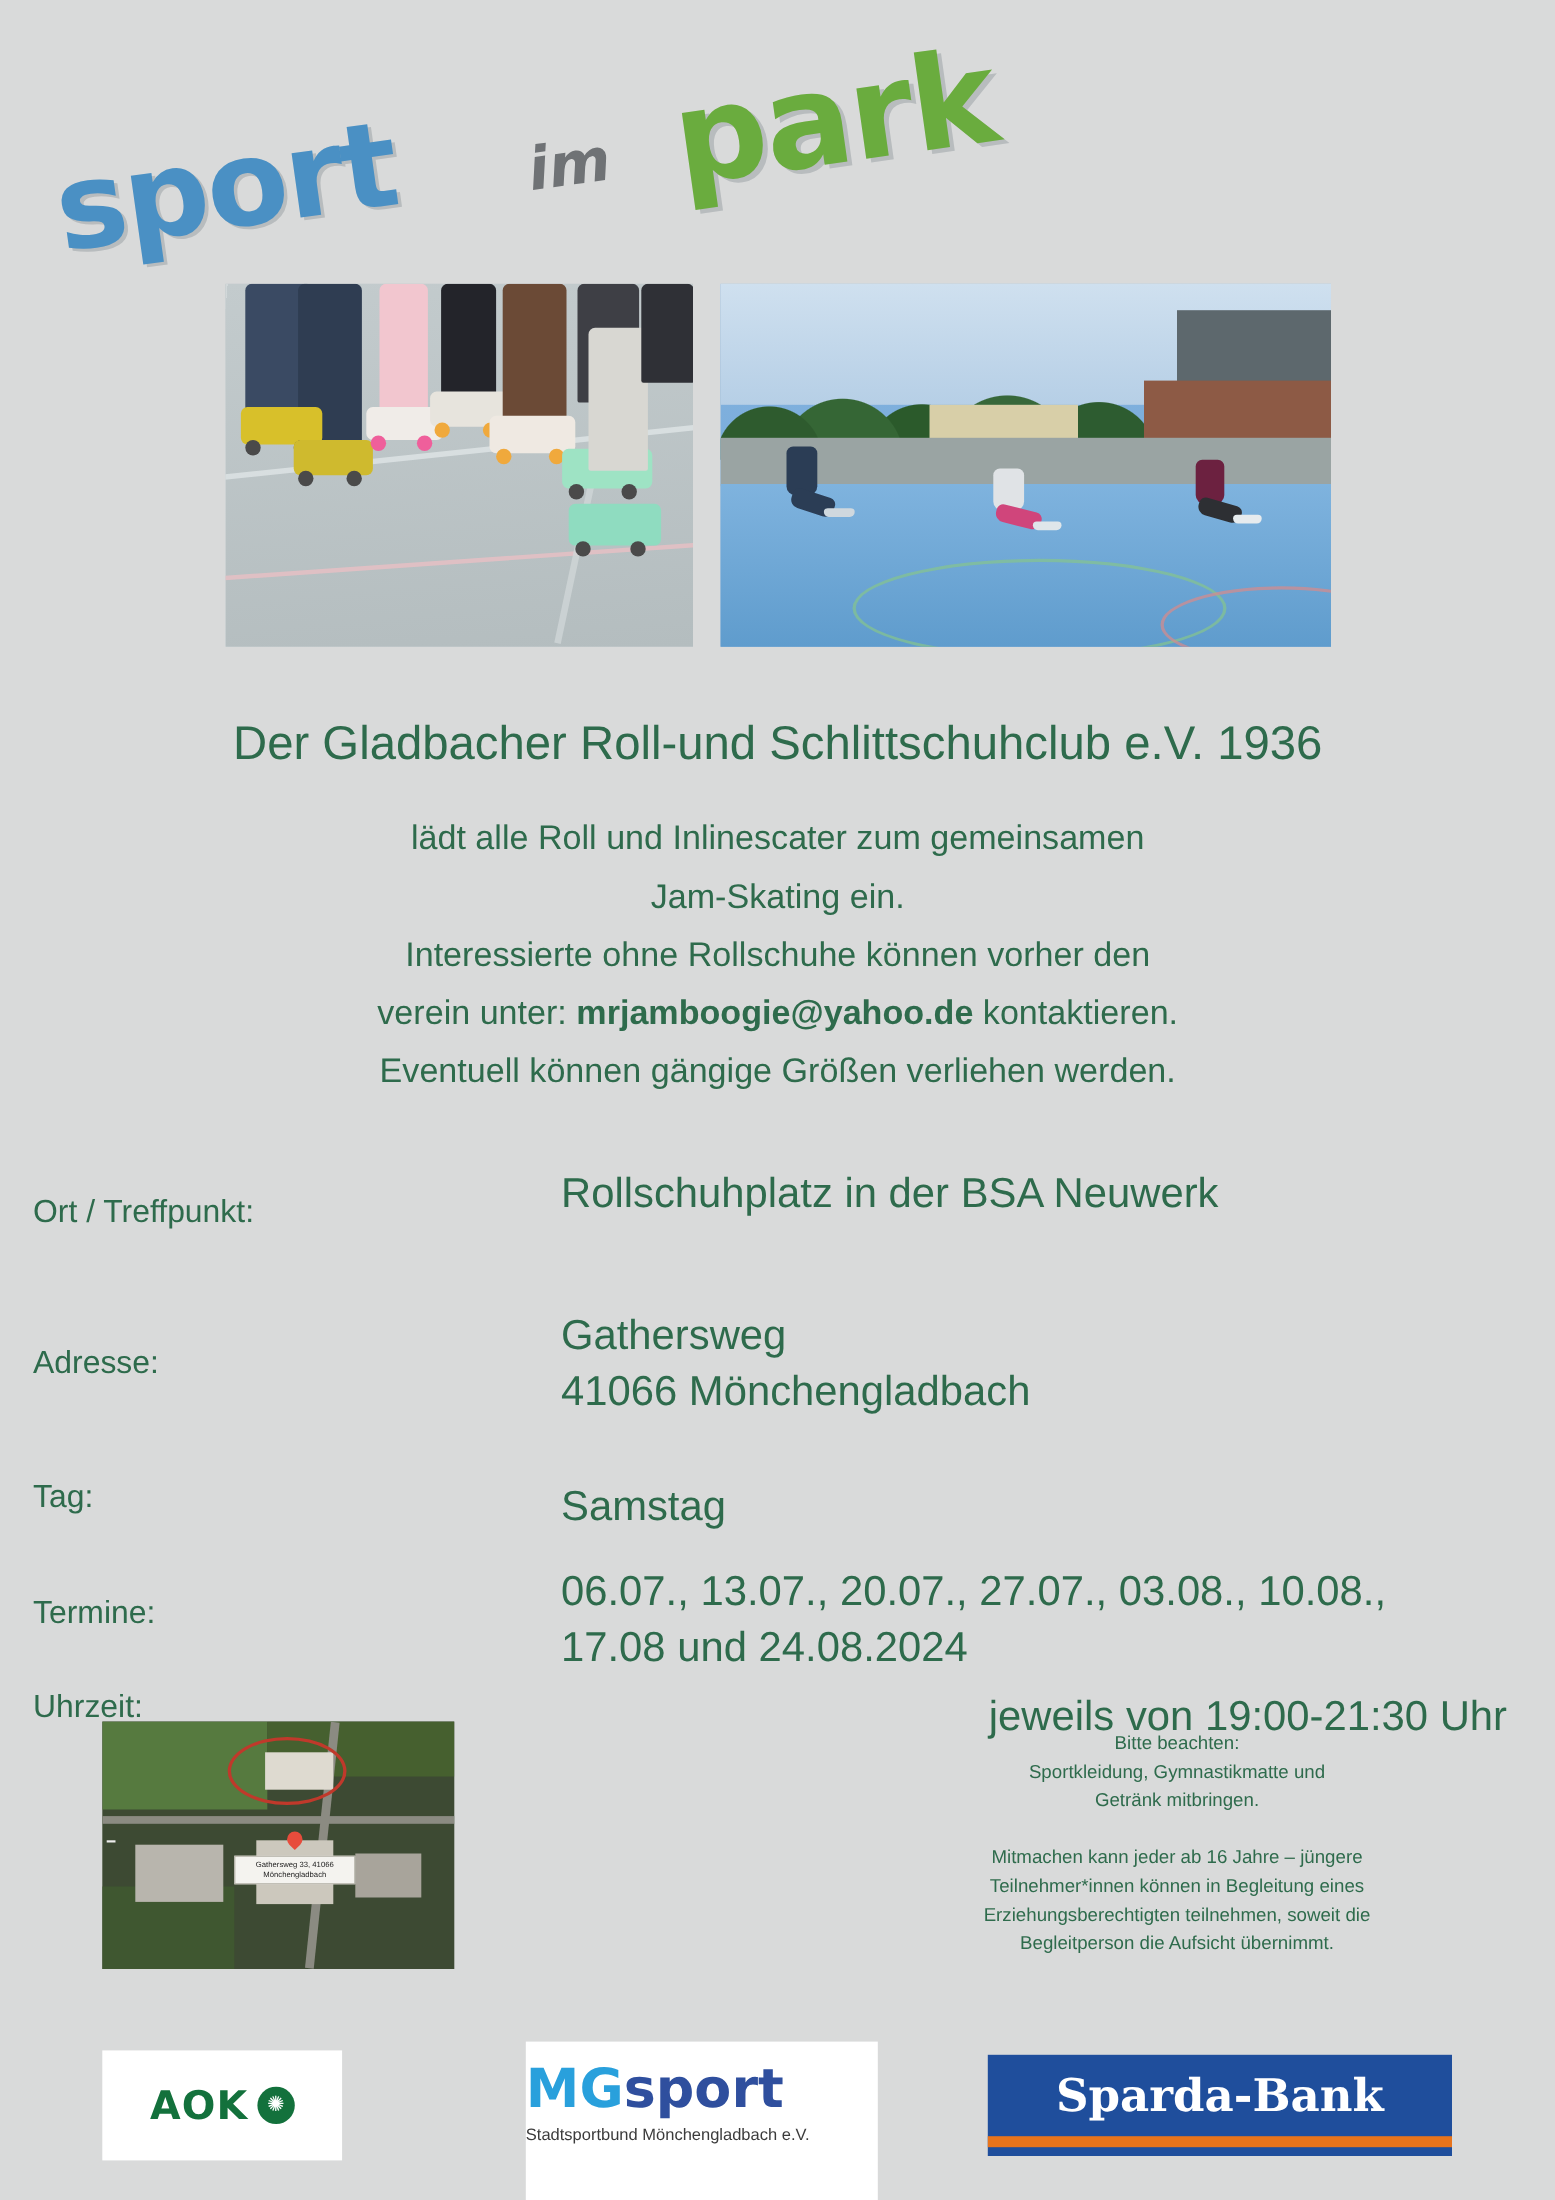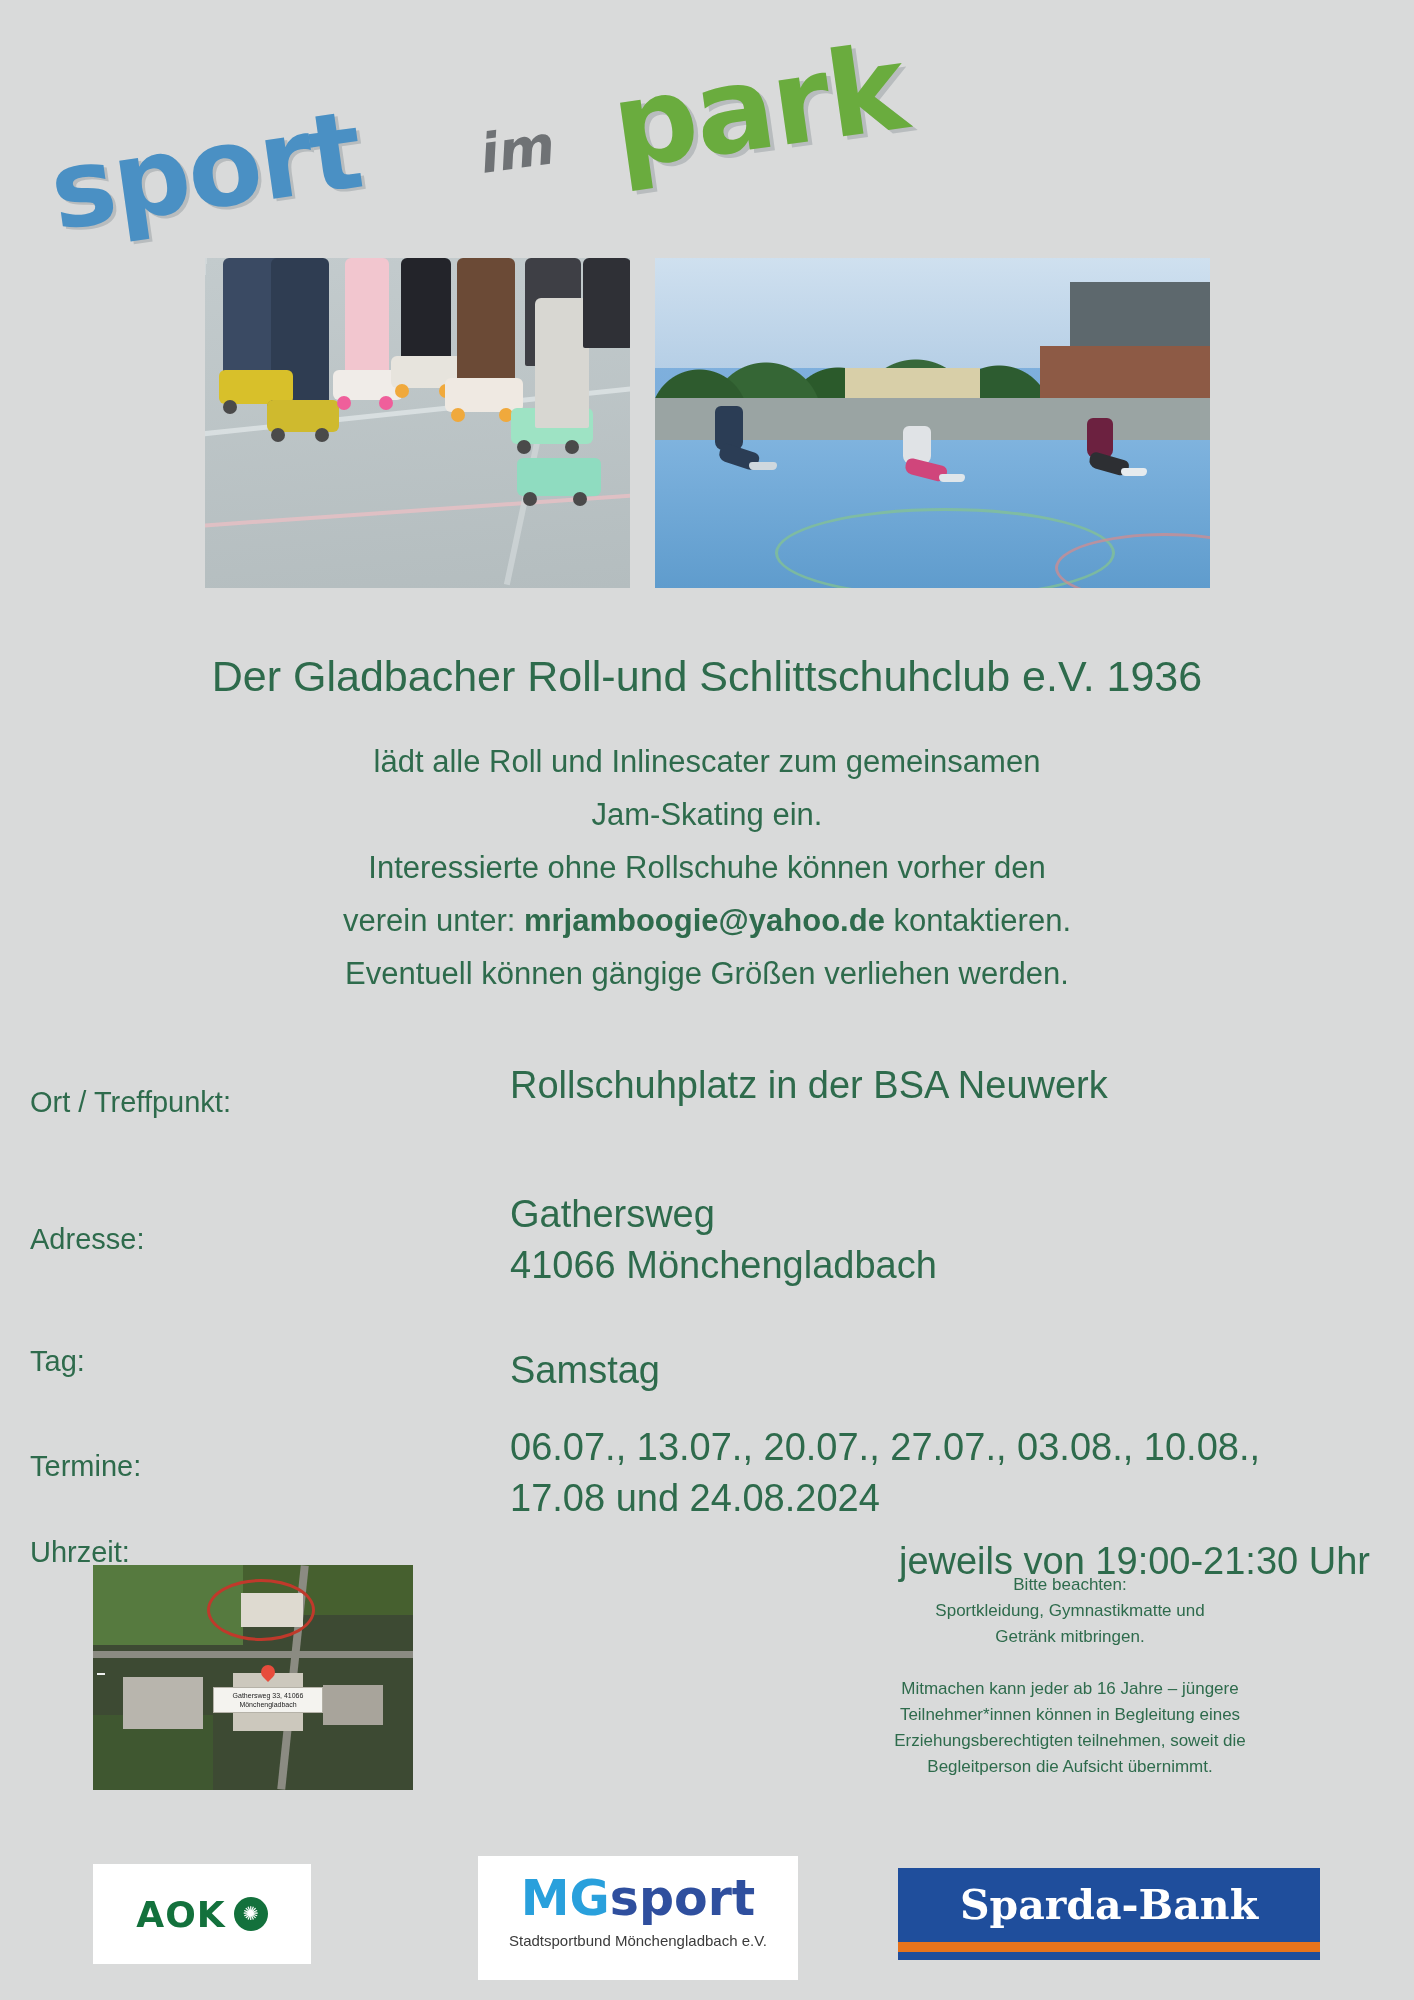--- a/index.html
+++ b/index.html
@@ -172,21 +172,21 @@
     text-align:center; font-size:17px; line-height:26px; color:#2e6b4c;
   }
   .notes .note-block + .note-block { margin-top:26px; }
 
   
   .sponsors { position:absolute; left:0; top:1856px; width:1414px; height:124px; }
   .sp { position:absolute; background:#ffffff; }
   .sp-aok { left:93px; top:8px; width:218px; height:100px; display:flex; align-items:center; justify-content:center; }
   .aok-text { font-size:36px; font-weight:bold; color:#13713c; letter-spacing:1px; font-family:"DejaVu Sans", sans-serif; }
   .aok-mark { display:inline-block; width:34px; height:34px; border-radius:50%; background:#13713c; color:#fff; font-size:19px; line-height:34px; text-align:center; margin-left:8px; }
-  .sp-mg { left:478px; top:0; width:320px; height:124px; padding-top:16px; text-align:center; }
+  .sp-mg { left:478px; top:0; width:320px; height:144px; padding-top:16px; text-align:left; }
   .mg-line1 { font-size:49px; font-weight:bold; font-family:"DejaVu Sans", sans-serif; line-height:54px; }
   .mg-m { color:#29a0dc; }
   .mg-sport { color:#2f4f9e; }
   .mg-line2 { font-size:15px; color:#3b3b3b; margin-top:6px; }
   .sp-sparda { left:898px; top:12px; width:422px; height:92px; background:#1f4e9c; padding:0; }
   .sparda-text { color:#fff; font-size:41px; font-weight:bold; text-align:center; line-height:74px; font-family:"DejaVu Serif", serif; }
   .sparda-bar { height:10px; background:#e8741c; }
 </style>
 </head>
 <body>

